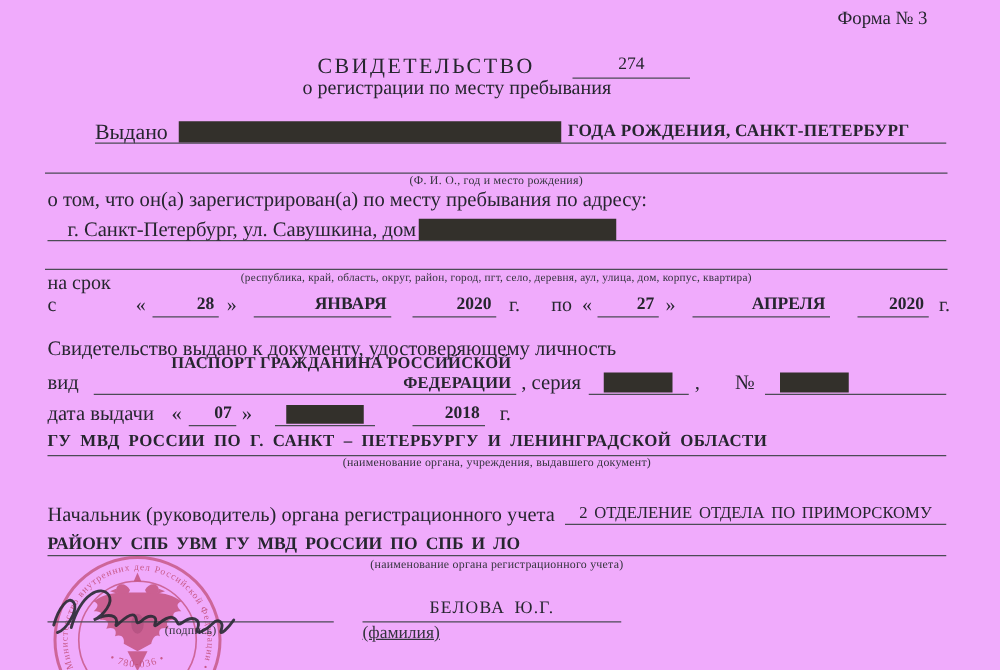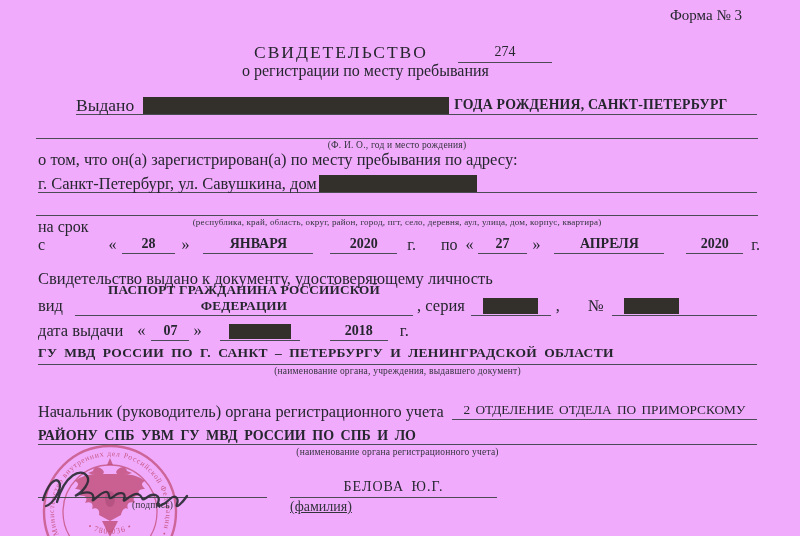--- a/index.html
+++ b/index.html
@@ -6,35 +6,35 @@
   .page{
     position:relative;width:800px;height:536px;margin:0 auto;
     background:#f0abfc;overflow:hidden;
     font-family:"Liberation Serif","DejaVu Serif",serif;
     color:#26262f;
   }
   .abs{position:absolute;}
   .hline{position:absolute;height:0;border-top:1.4px solid #4b4b55;}
   .caption{position:absolute;text-align:center;font-size:9.5px;color:#33333d;letter-spacing:.2px;}
   .redact{background:#33302b;display:inline-block;}
-  .uval{font-weight:bold;font-size:14px;text-align:center;border-bottom:1.4px solid #4b4b55;padding:0 4px 1px 4px;}
+  .uval{font-weight:bold;font-size:14px;text-align:right;border-bottom:1.4px solid #4b4b55;padding:0 4px 1px 4px;}
   .boldval{font-weight:bold;letter-spacing:.2px;}
   .row{position:absolute;display:flex;align-items:flex-end;}
   
   .form-no{top:7px;left:648px;width:116px;text-align:center;font-size:15px;}
   .title{top:42px;left:254px;font-size:17.5px;letter-spacing:2px;}
   .serial{top:44px;left:458px;width:94px;text-align:center;font-size:14px;border-bottom:1.3px solid #4b4b55;padding-bottom:2px;}
   .subtitle{top:62px;left:242px;font-size:16px;}
   .issued-row{top:91px;left:76px;width:681px;height:23px;border-bottom:1.5px solid #4b4b55;}
   .issued-label{font-size:17.5px;line-height:1;text-align:right;}
   .issued-box{width:306px;height:17px;margin-left:9px;}
   .issued-suffix{font-size:13.8px;font-weight:bold;margin-left:5px;padding-bottom:1px;letter-spacing:.2px;}
   .statement{top:150px;left:38px;font-size:16.5px;}
   .address-row{top:170px;left:38px;width:719px;height:22px;border-bottom:1.4px solid #4b4b55;}
-  .address-text{font-size:16.5px;line-height:1;}
+  .address-text{font-size:16.5px;line-height:1;margin-left:16px;}
   .address-box{width:158px;height:17px;margin-left:2px;}
   .period-row{top:234px;left:38px;width:722px;height:20px;font-size:16px;}
   .doc-intro{top:269px;left:38px;font-size:16.5px;}
   .vid-row{top:293px;left:38px;width:719px;height:23px;font-size:16.5px;}
   .vid-value{margin-left:12px;width:330px;font-size:13.2px;}
   .seg{border-bottom:1.4px solid #4b4b55;display:flex;align-items:flex-end;justify-content:center;}
   .seg-seriya{margin-left:6px;width:80px;}
   .seg-no{margin-left:8px;flex:1;justify-content:flex-start;}
   .small-box{width:55px;height:16px;margin-bottom:1px;}
   .date-row{top:318px;left:38px;width:520px;height:23px;font-size:16.5px;}

